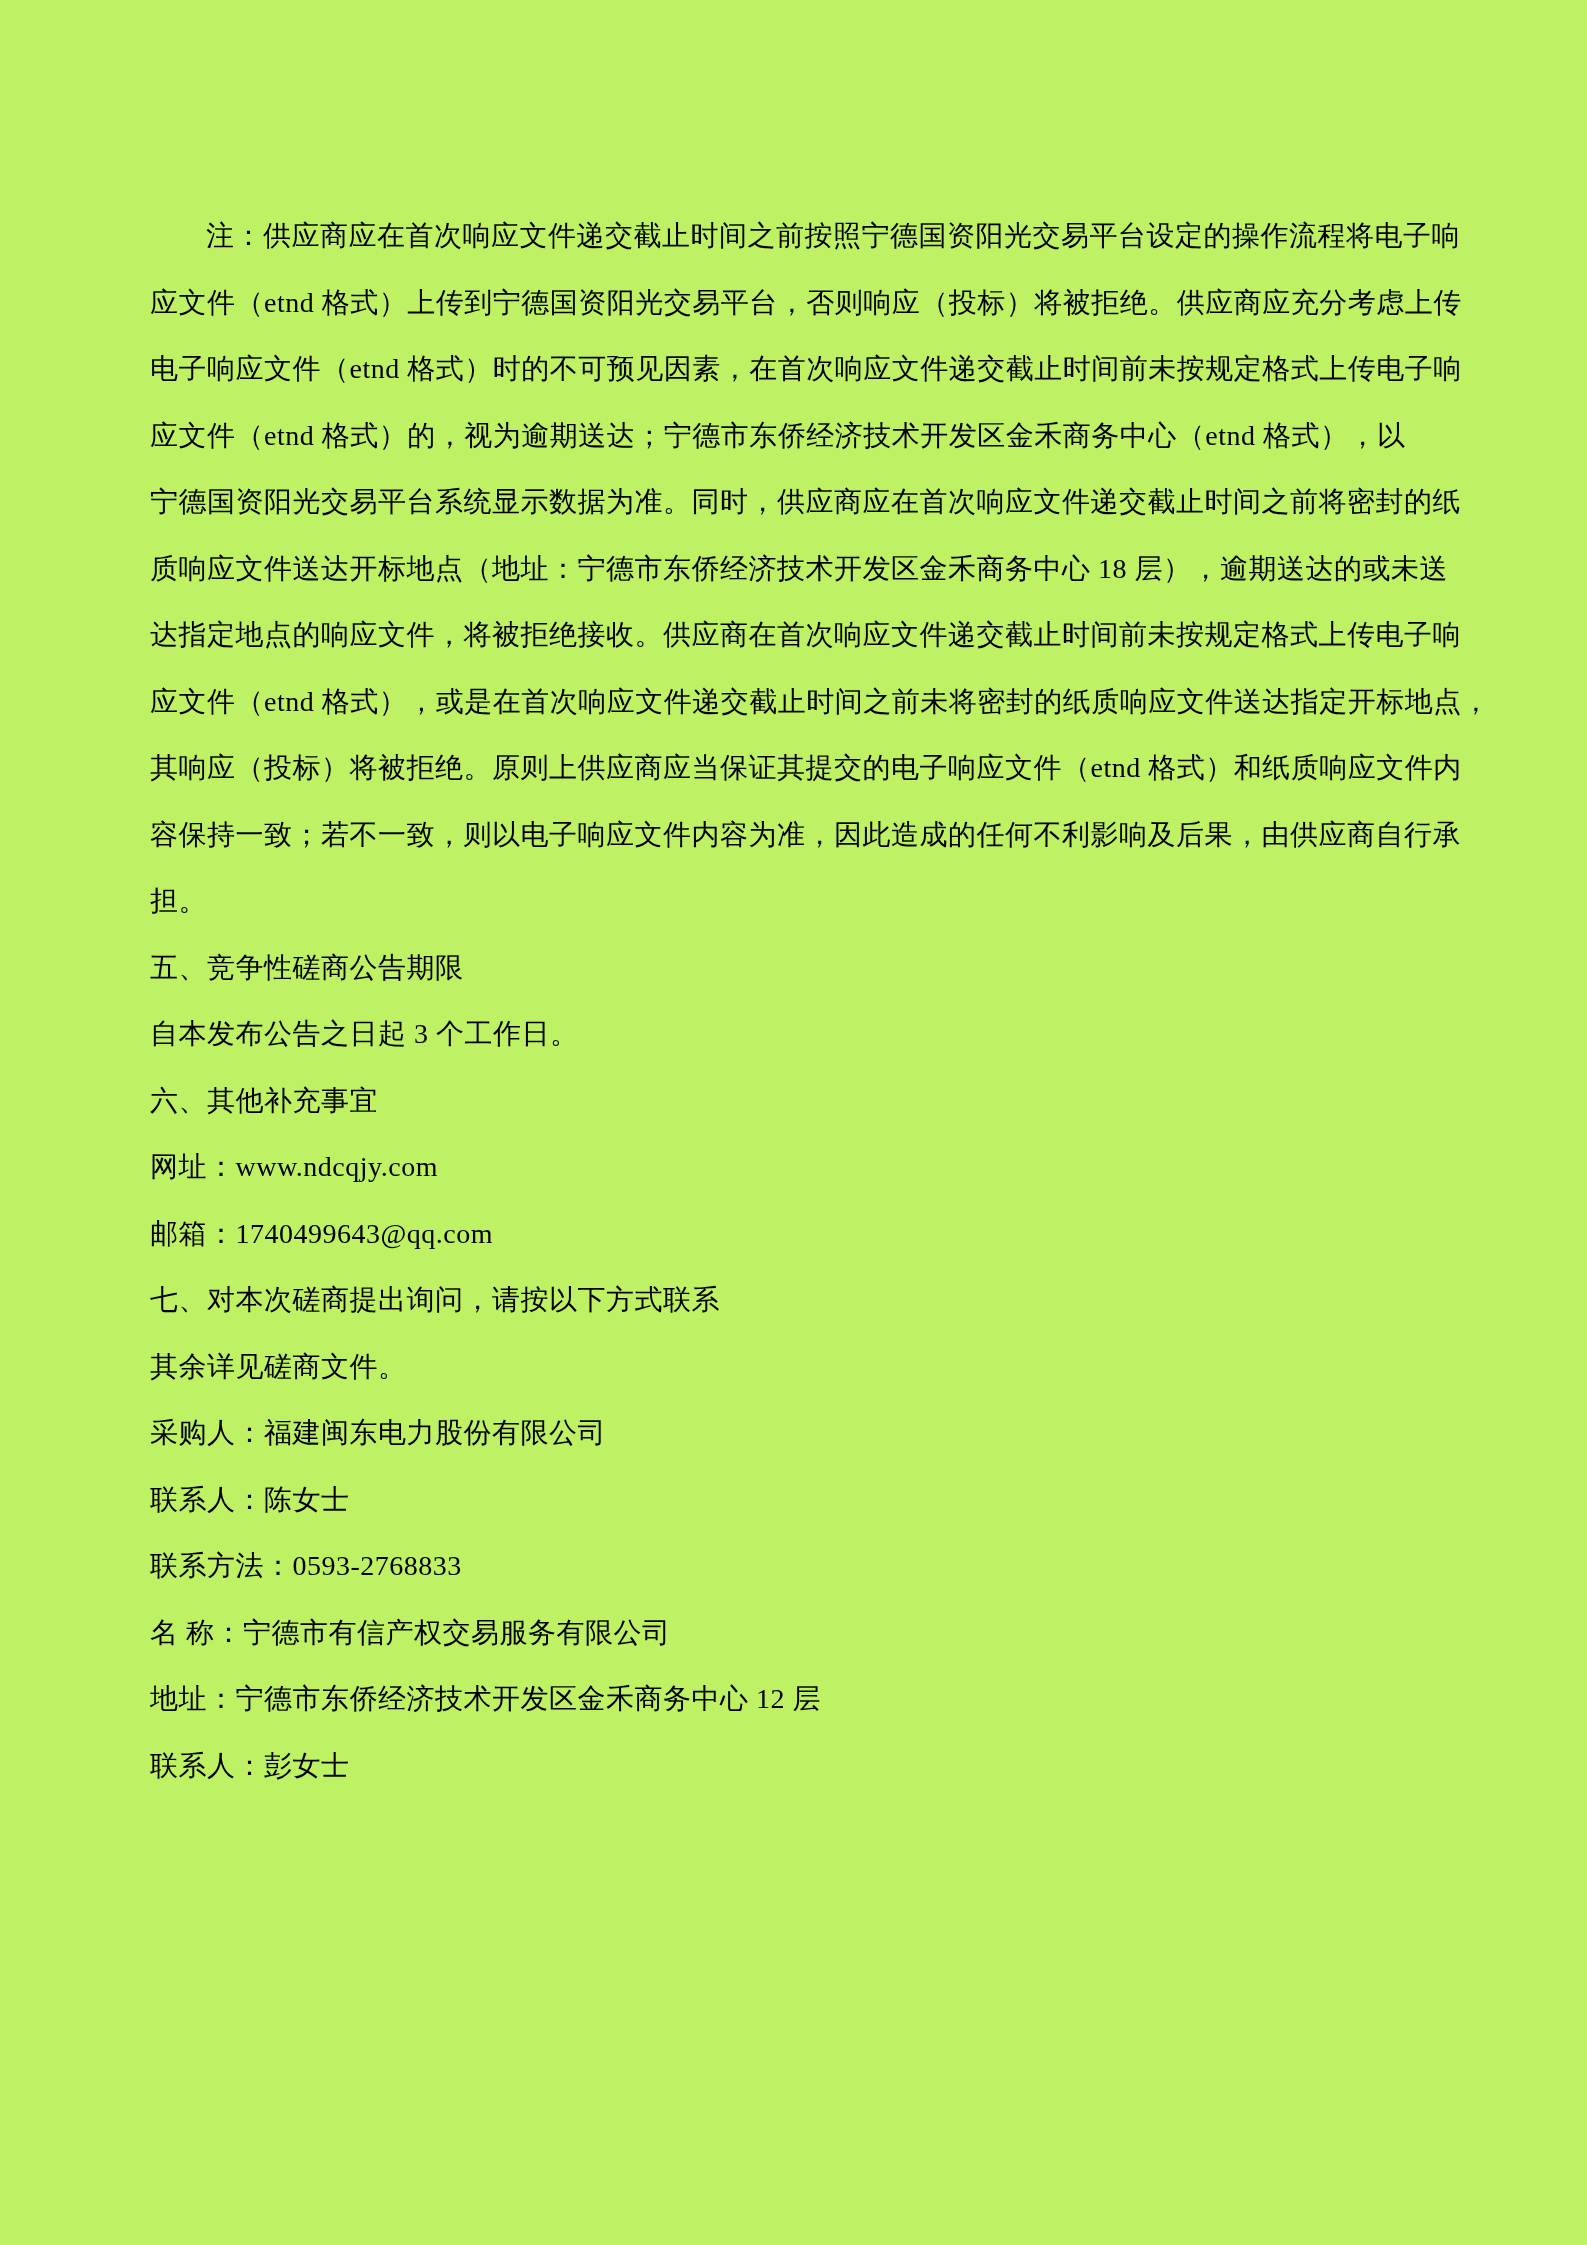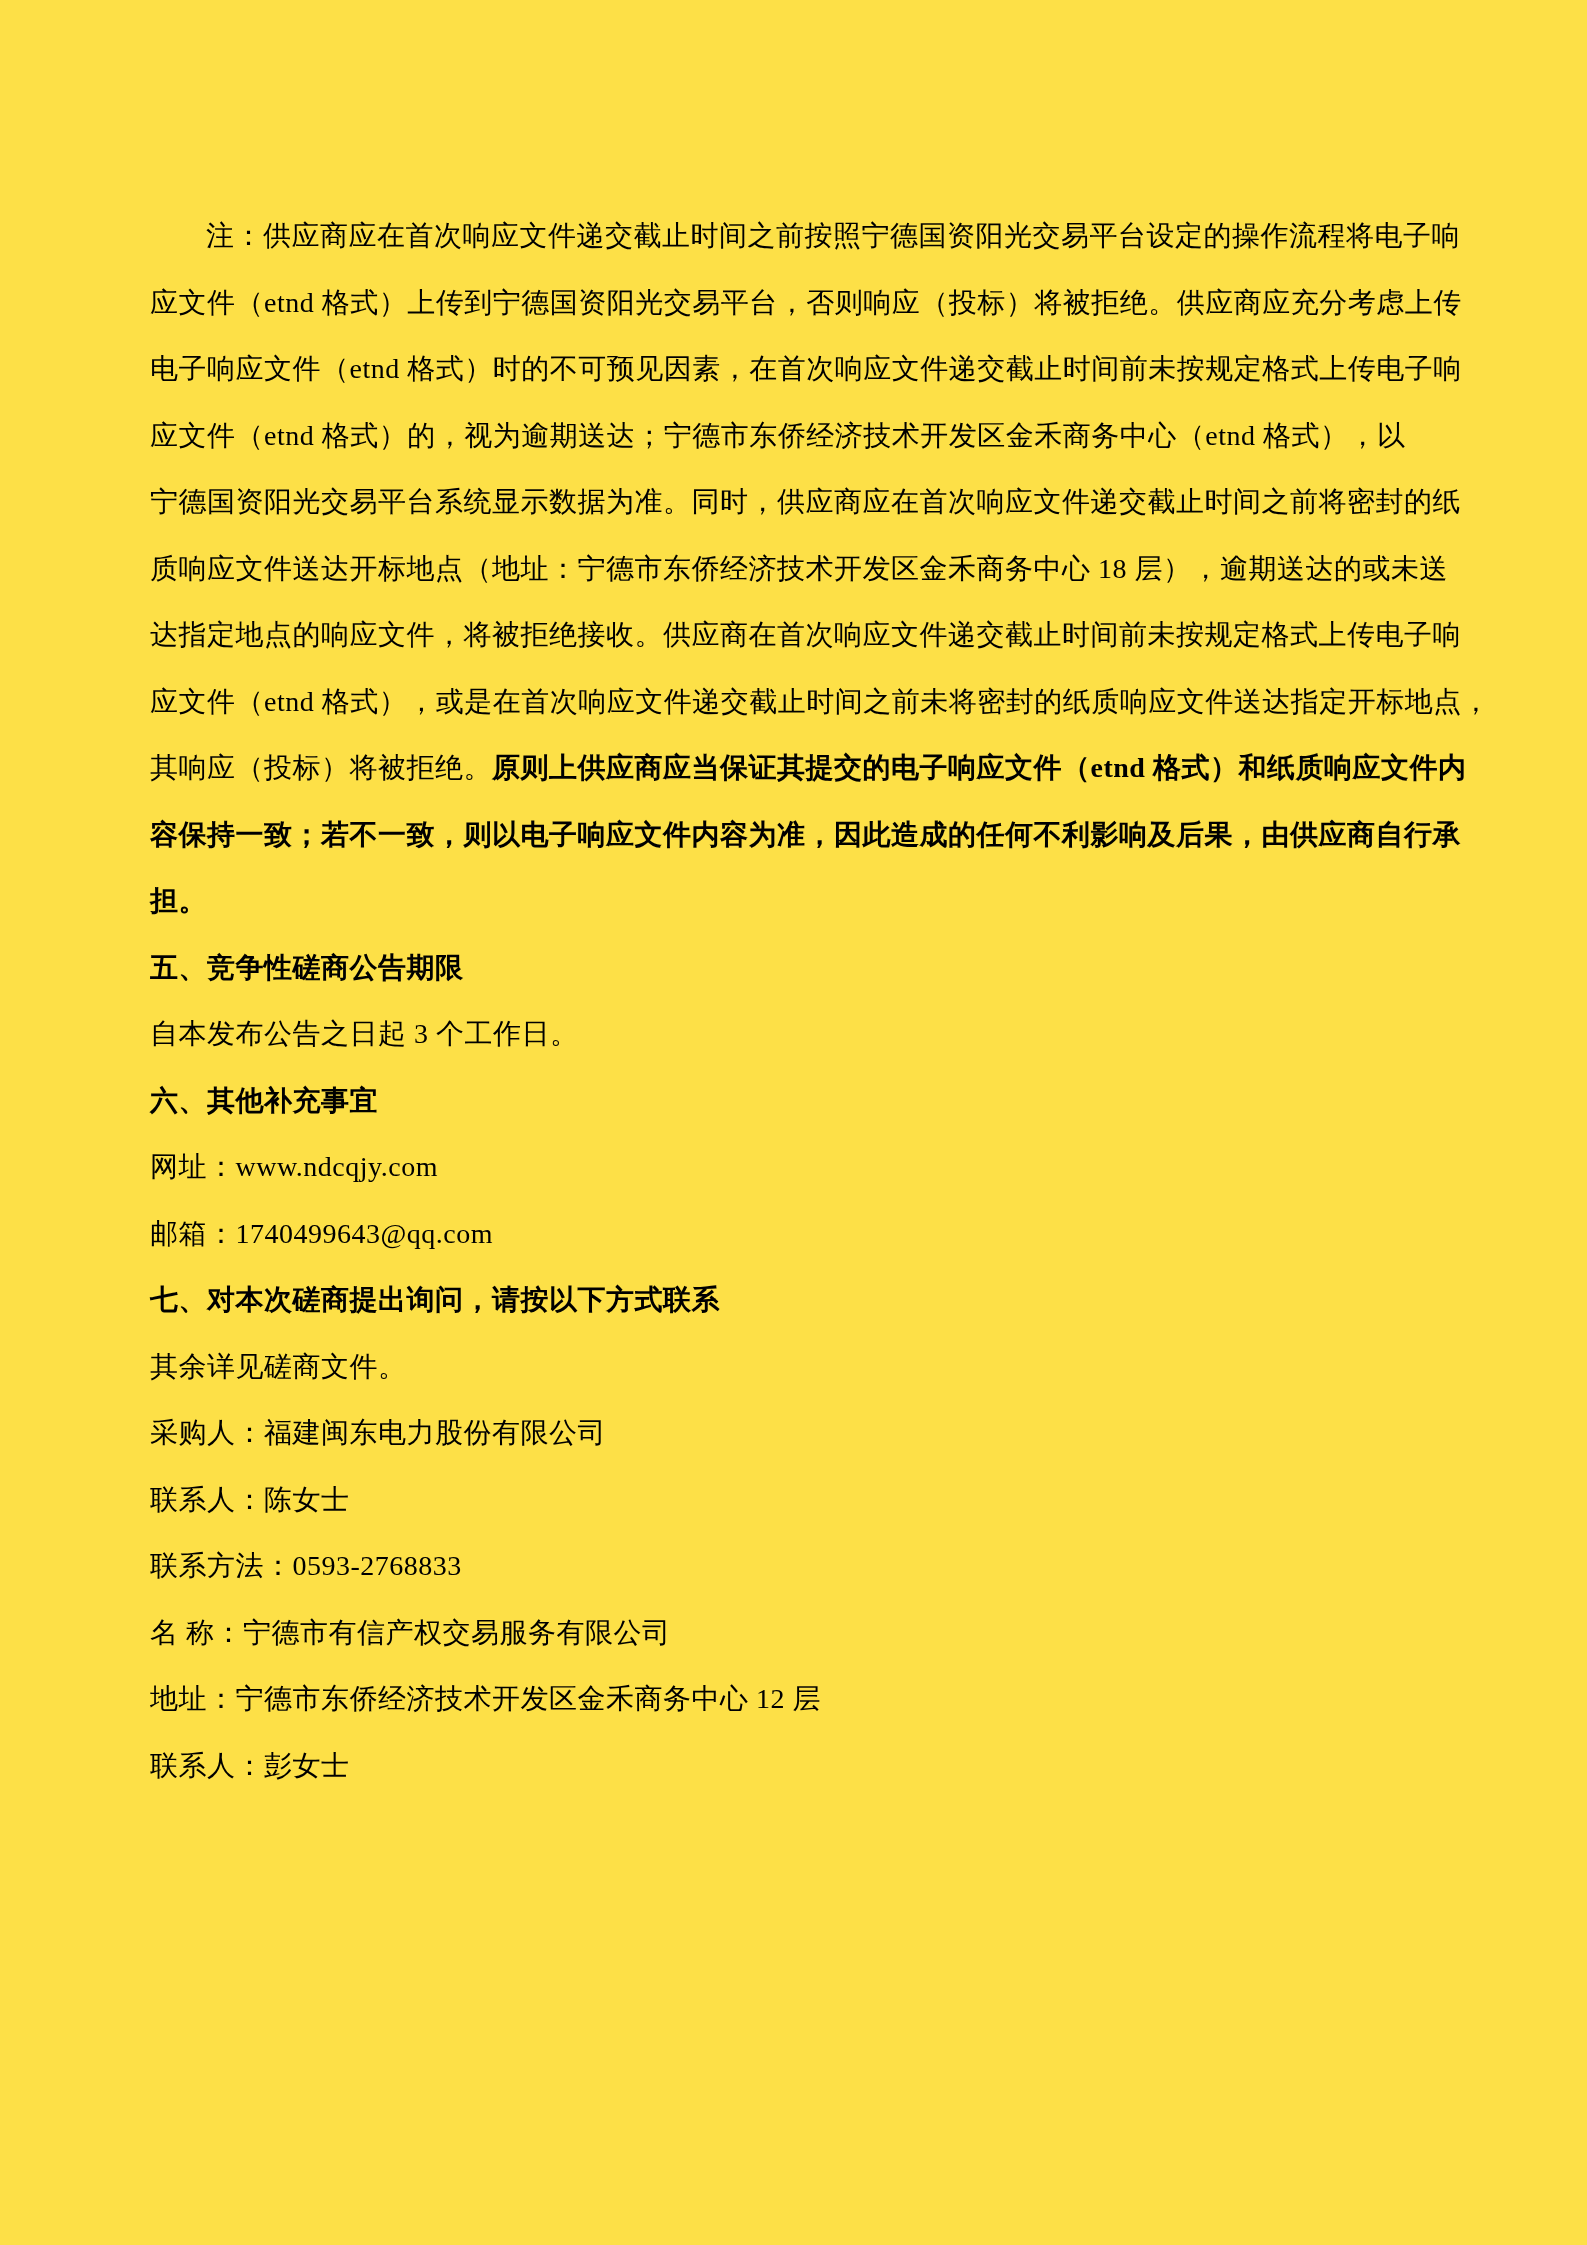--- a/index.html
+++ b/index.html
@@ -4,21 +4,21 @@
 <style>
   html, body {
     margin: 0;
     padding: 0;
     background: #ffffff;
   }
   .page {
     position: relative;
     width: 1587px;
     height: 2245px;
-    background: #fde047;
+    background: #bef264;
     box-sizing: border-box;
     padding: 203px 148px 0 150px;
     overflow: hidden;
   }
   .content {
     width: 100%;
   }
   .doc-line {
     font-family: "Liberation Serif", "DejaVu Serif", serif;
     font-size: 28px;
@@ -27,21 +27,21 @@
     white-space: nowrap;
     letter-spacing: 0.5px;
   }
   .doc-line.indent {
     text-indent: 56px;
   }
   .run {
     font-weight: normal;
   }
   .run.bold {
-    font-weight: bold;
+    font-weight: normal;
   }
 </style>
 </head>
 <body style="background: rgb(255, 255, 255);">
 
 <div class="page">
   <div class="content" style="color: rgb(0, 0, 0);">
       <div class="doc-line indent"><span class="run">注：供应商应在首次响应文件递交截止时间之前按照宁德国资阳光交易平台设定的操作流程将电子响</span></div>
       <div class="doc-line"><span class="run">应文件（etnd 格式）上传到宁德国资阳光交易平台，否则响应（投标）将被拒绝。供应商应充分考虑上传</span></div>
       <div class="doc-line"><span class="run">电子响应文件（etnd 格式）时的不可预见因素，在首次响应文件递交截止时间前未按规定格式上传电子响</span></div>

